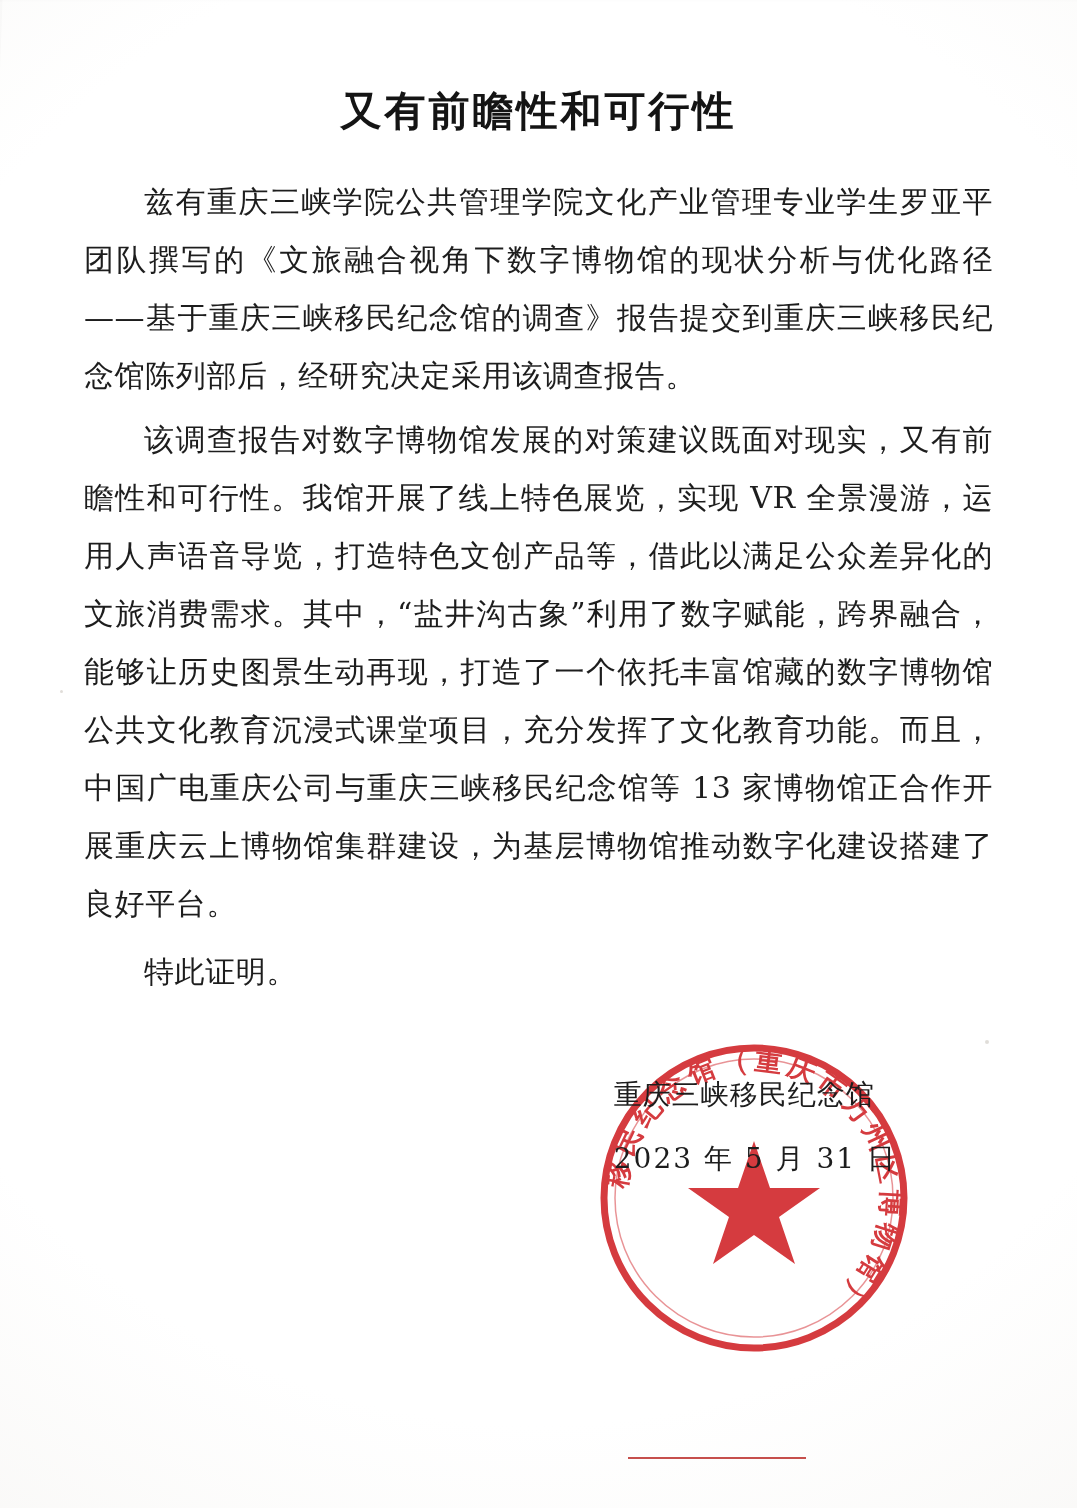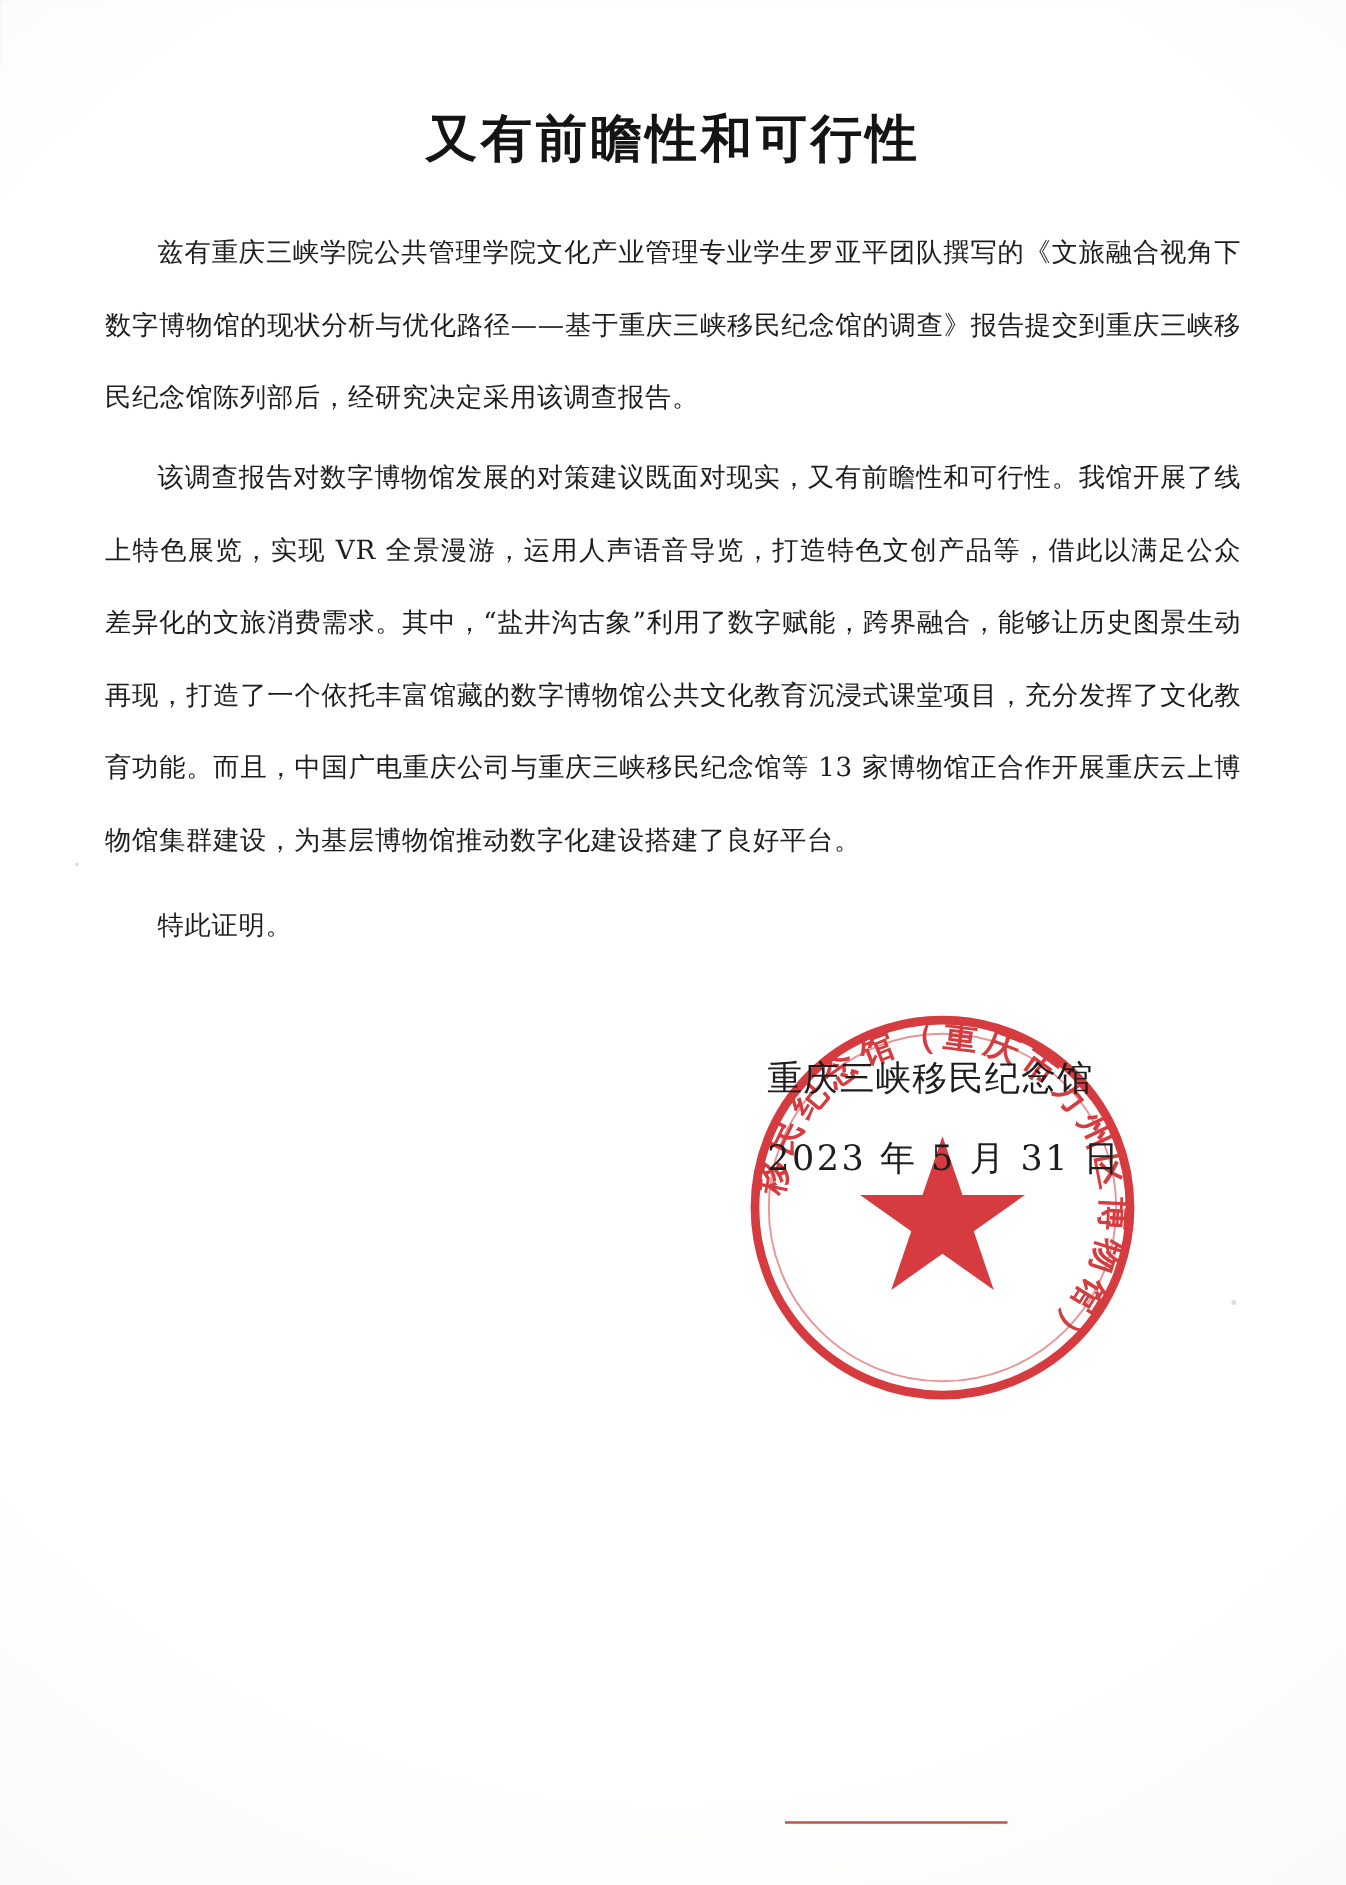--- a/index.html
+++ b/index.html
@@ -40,21 +40,21 @@
   .doc-title {
     text-align: center;
     font-size: 41px;
     font-weight: 700;
     letter-spacing: 3px;
     margin: 22px 0 34px 0;
     color: #141414;
     font-family: "DejaVu Serif", "Liberation Serif", serif;
   }
   .para {
-    font-size: 21px;
+    font-size: 30px;
     line-height: 58px;
     text-indent: 2em;
     text-align: justify;
     text-justify: inter-ideograph;
     letter-spacing: .6px;
     margin: 0 0 6px 0;
     color: #1d1d1d;
   }
   .para.closing {
     margin-top: 10px;

